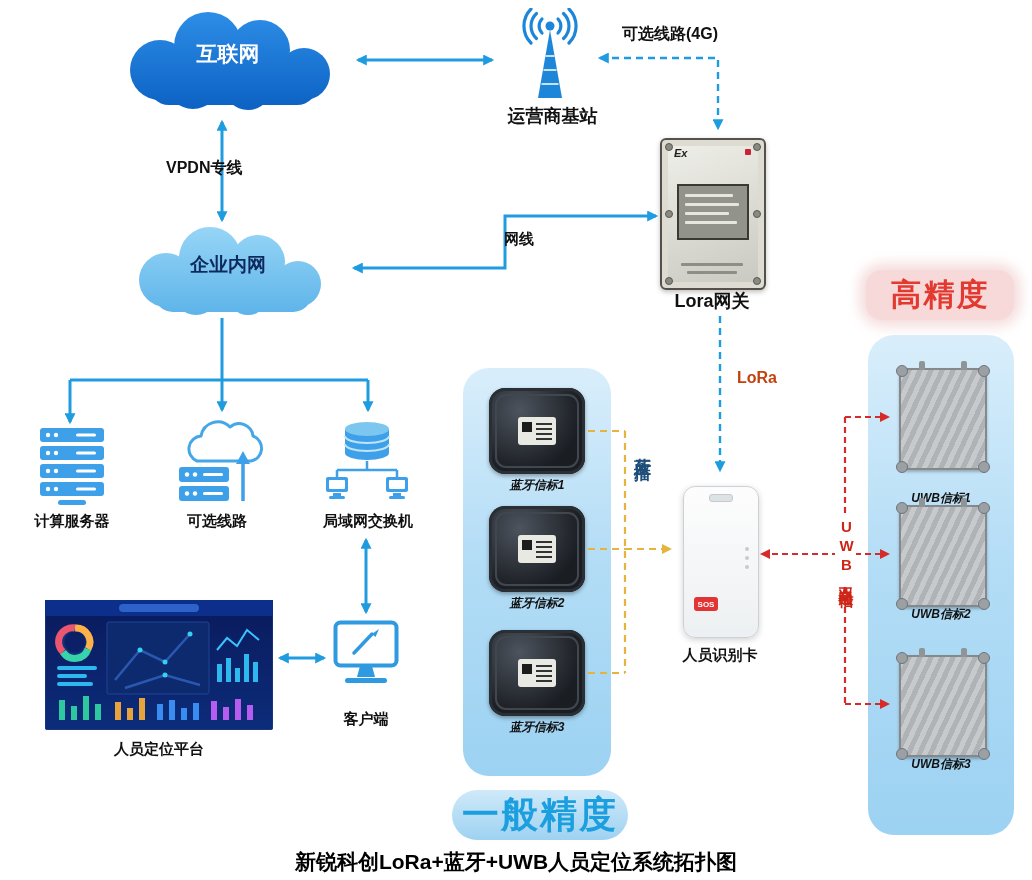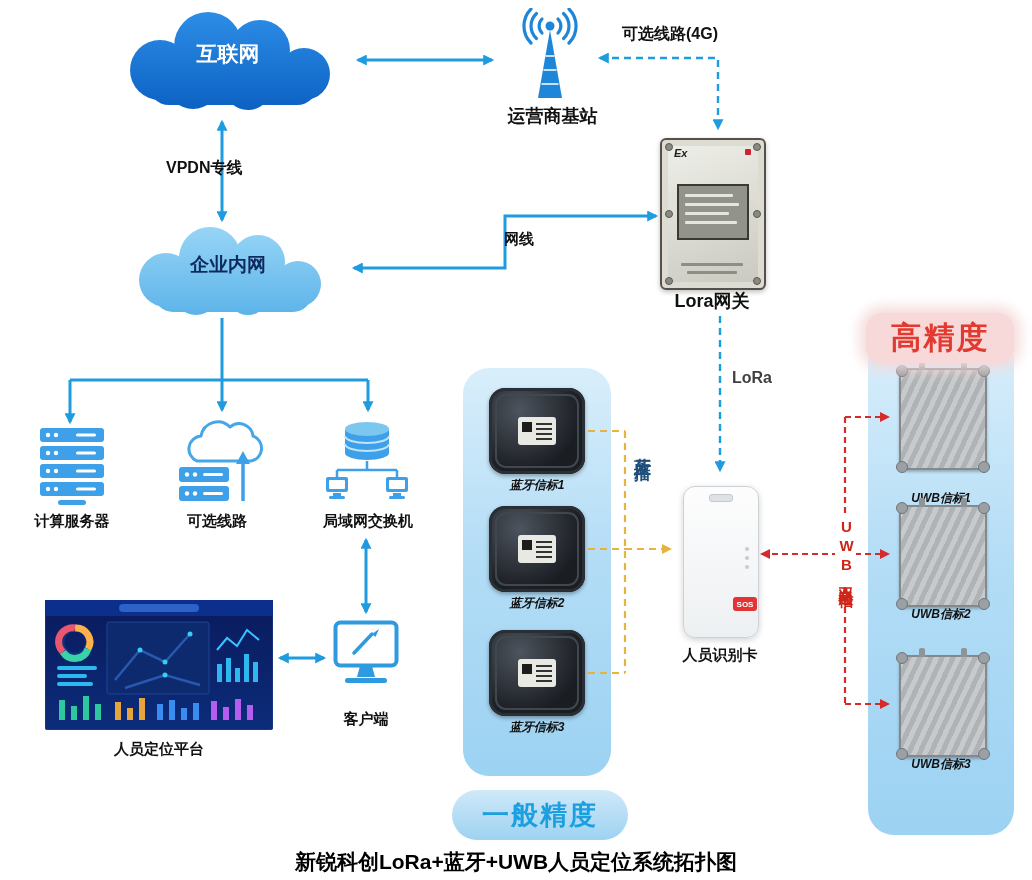--- a/index.html
+++ b/index.html
@@ -21,23 +21,23 @@
                 font-weight:700;padding-bottom:14px;}
   .ctext.white{color:#fff;font-size:21px;}
   .ctext.navy{color:#0d2a5e;font-size:19px;}
 
   
   .panel{position:absolute;border-radius:26px;background:linear-gradient(180deg,#d9eefb 0%,#b4ddf6 45%,#9cd2f2 100%);}
 
   
   .badge-hi{position:absolute;left:866px;top:270px;width:148px;height:50px;border-radius:16px;
             background:#f7d9d9;box-shadow:0 0 14px 6px #f5dada;color:#e23a30;font-size:31px;font-weight:700;
-            display:flex;align-items:center;justify-content:center;letter-spacing:2px;margin-top:43px;}
+            display:flex;align-items:center;justify-content:center;letter-spacing:2px;}
   .badge-gen{position:absolute;left:452px;top:790px;width:176px;height:50px;border-radius:26px;
-            background:linear-gradient(180deg,#cfe9f9,#9ed2f1);color:#1b9fde;font-size:27px;font-weight:700;
+            background:linear-gradient(180deg,#cfe9f9,#9ed2f1);color:#1b9fde;font-size:37px;font-weight:700;
             display:flex;align-items:center;justify-content:center;letter-spacing:2px;}
 
   .title{position:absolute;left:0;top:848px;width:100%;text-align:center;font-size:21px;font-weight:700;color:#000;}
 
   
   .gateway{position:absolute;left:660px;top:138px;width:102px;height:148px;border-radius:6px;
            background:linear-gradient(160deg,#f0f0ea,#c8c8c0);border:2px solid #55504a;
            box-shadow:inset 0 0 0 6px #dedbd2,0 2px 5px rgba(0,0,0,.25);}
   .gateway .sc{position:absolute;width:6px;height:6px;border-radius:50%;background:#8a8a82;border:1px solid #5a5a52;}
   .gateway .ex{position:absolute;top:7px;left:12px;font-size:11px;font-weight:700;font-style:italic;color:#222;}
@@ -68,21 +68,21 @@
 
   
   .idcard{position:absolute;left:683px;top:486px;width:74px;height:150px;border-radius:12px;
           background:linear-gradient(180deg,#fdfdfd,#edf0f2);border:1px solid #ccd1d5;
           box-shadow:0 2px 6px rgba(0,0,0,.18);}
   .idcard::before{content:"";position:absolute;top:7px;left:50%;transform:translateX(-50%);
           width:22px;height:6px;border-radius:3px;background:#dde2e5;border:1px solid #c4cacd;}
   .idcard .leds{position:absolute;right:9px;top:60px;width:4px;height:4px;border-radius:50%;background:#c6cccf;
           box-shadow:0 9px 0 #c6cccf,0 18px 0 #c6cccf;}
   .idcard .sos{position:absolute;left:10px;bottom:26px;width:24px;height:14px;background:#e23434;border-radius:3px;
-          color:#fff;font-size:8px;font-weight:700;display:flex;align-items:center;justify-content:center;margin-left:39px;}
+          color:#fff;font-size:8px;font-weight:700;display:flex;align-items:center;justify-content:center;}
 </style>
 </head>
 <body>
 
 <div class="stage">
 
   <div class="panel" style="left:463px;top:368px;width:148px;height:408px;"></div>
   <div class="panel" style="left:868px;top:335px;width:146px;height:500px;"></div>
 
   <svg class="abs" style="left:0;top:0;" width="1032" height="880" viewBox="0 0 1032 880">
@@ -204,21 +204,21 @@
       <i style="top:8px;width:48px;"></i>
         <i style="top:17px;width:54px;"></i>
       <i style="top:26px;width:44px;"></i>
         <i style="top:35px;width:52px;"></i>
     </div>
     <span class="bline" style="bottom:22px;width:62px;"></span>
     <span class="bline" style="bottom:14px;width:50px;left:25px;"></span>
   </div>
   <div class="lbl lbl18" style="left:652px;top:291px;width:120px;">Lora网关</div>
 
-  <div class="lbl" style="left:732px;top:368px;width:50px;color:#404040;font-size:16px;text-align:left;">LoRa</div>
+  <div class="lbl" style="left:732px;top:368px;width:50px;color:#c2410c;font-size:16px;text-align:center;">LoRa</div>
 
   <div class="abs" style="left:38px;top:426px;">
     <svg width="68" height="82" viewBox="0 0 68 82">
       <g fill="#3da0e8">
         <rect x="2" y="2" width="64" height="14" rx="3"></rect>
           <rect x="2" y="20" width="64" height="14" rx="3"></rect>
         <rect x="2" y="38" width="64" height="14" rx="3"></rect>
           <rect x="2" y="56" width="64" height="14" rx="3"></rect>
       </g>
       <g fill="#fff">

